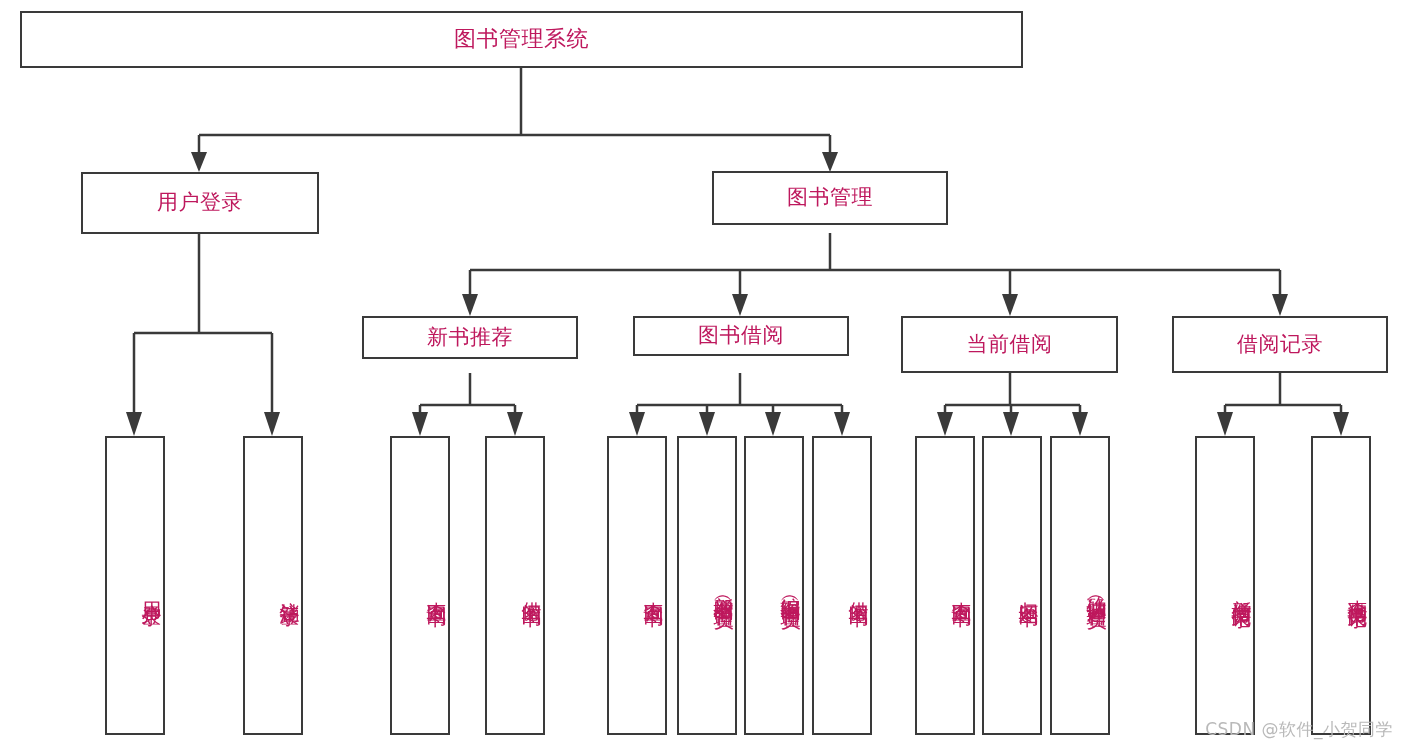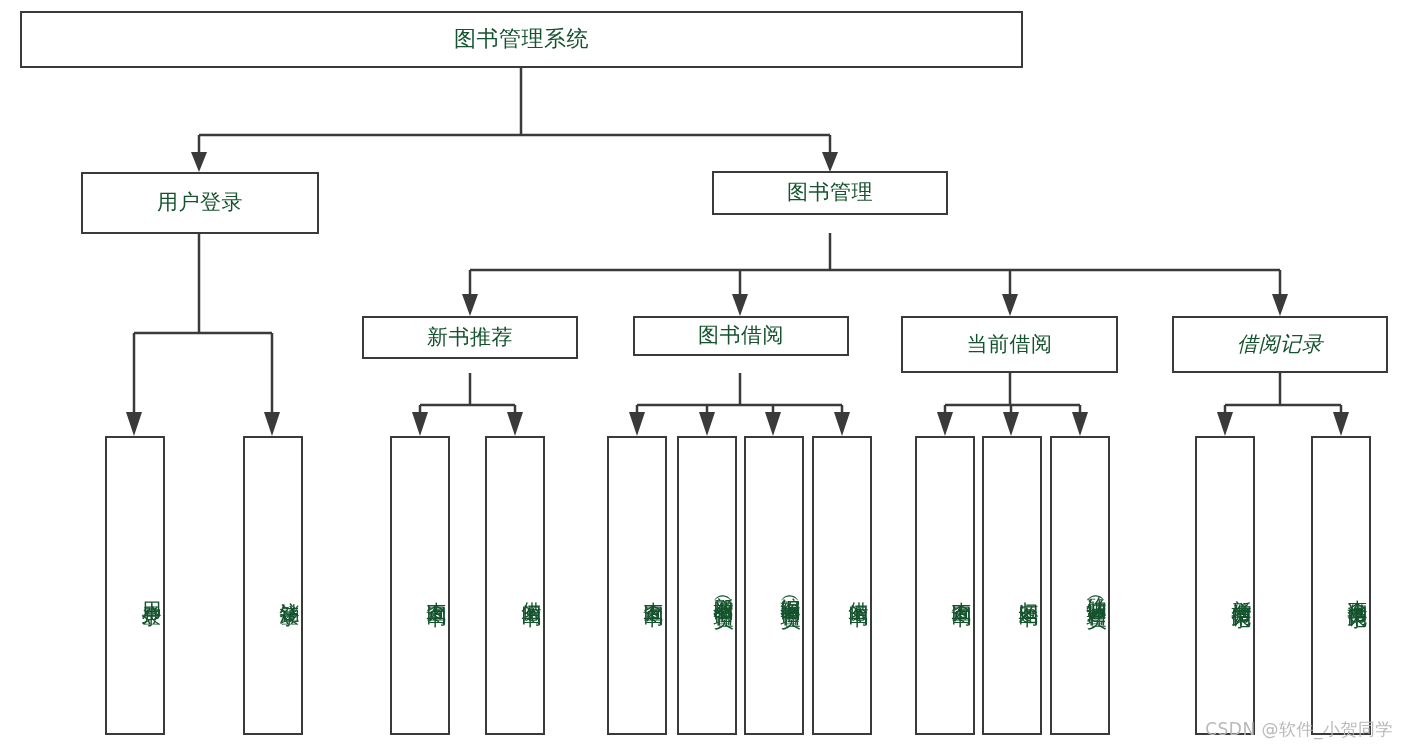--- a/index.html
+++ b/index.html
@@ -22,21 +22,21 @@
   
   .node {
     position: absolute;
     box-sizing: border-box;
     border: 2.5px solid #3a3a3a;
     background: #ffffff;
     display: flex;
     align-items: center;
     justify-content: center;
     text-align: center;
-    color: #14532d;
+    color: #be185d;
     line-height: 1.12;
   }
   .node.h {                 
     font-size: 21px;
     letter-spacing: 0.5px;
   }
   .node.root {
     font-size: 22px;
   }
   .node.v {                 
@@ -149,34 +149,34 @@
     <polygon points="1333,412 1349,412 1341,436"></polygon>
   </svg>
 
   <div class="node h root" style="left:20px; top:11px; width:1003px; height:57px;">
     <span>图书管理系统</span>
   </div>
 
   <div class="node h" style="left:81px; top:172px; width:238px; height:62px;">
     <span>用户登录</span>
   </div>
-  <div class="node h" style="left:712px; top:171px; width:236px; height:44px;">
+  <div class="node h" style="left:712px; top:171px; width:236px; height:54px;">
     <span>图书管理</span>
   </div>
 
   <div class="node h" style="left:362px; top:316px; width:216px; height:43px;">
     <span>新书推荐</span>
   </div>
   <div class="node h" style="left:633px; top:316px; width:216px; height:40px;">
     <span>图书借阅</span>
   </div>
   <div class="node h" style="left:901px; top:316px; width:217px; height:57px;">
     <span>当前借阅</span>
   </div>
-  <div class="node h" style="left:1172px; top:316px; width:216px; height:57px;font-style:italic;">
+  <div class="node h" style="left:1172px; top:316px; width:216px; height:57px;">
     <span>借阅记录</span>
   </div>
 
   <div class="node v" style="left:105px; top:436px; width:60px; height:299px;">
     <span class="vtext">用户登录</span>
   </div>
   <div class="node v" style="left:243px; top:436px; width:60px; height:299px;">
     <span class="vtext">注销登录</span>
   </div>
 

